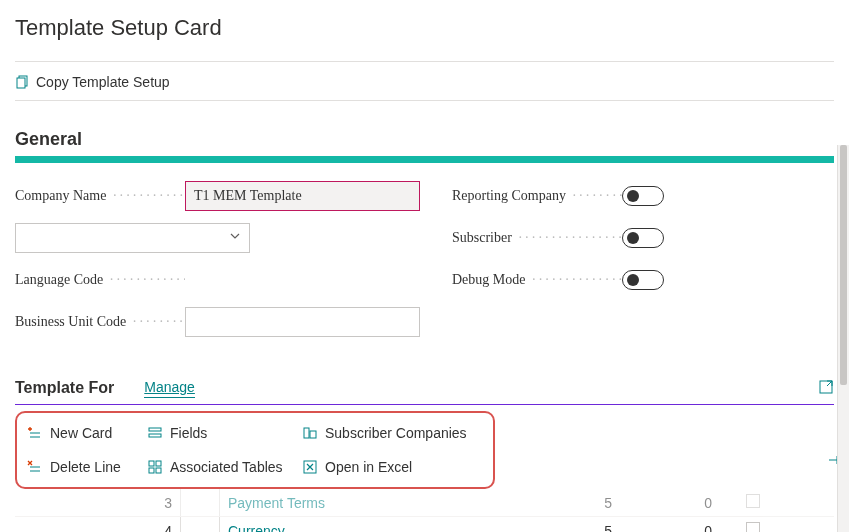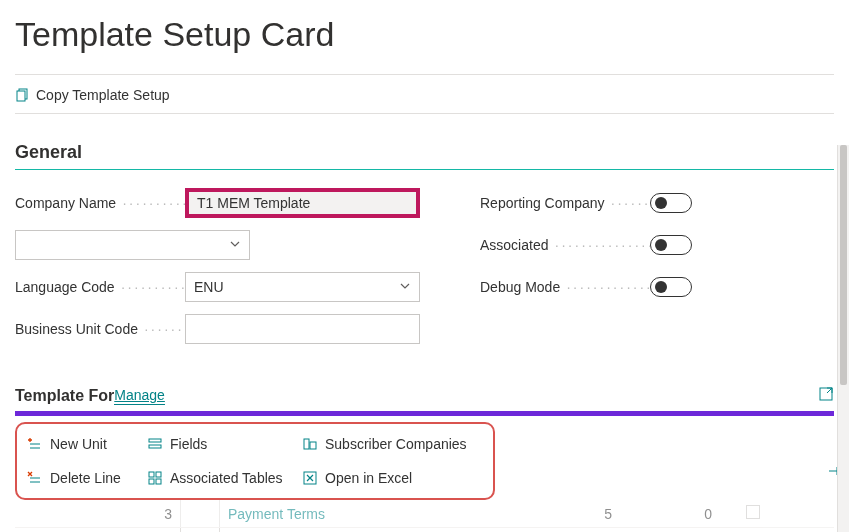--- a/index.html
+++ b/index.html
@@ -7,21 +7,21 @@
     margin: 0;
     padding: 0 15px;
     font-family: "Segoe UI", Arial, sans-serif;
     font-size: 14px;
     color: #333;
     background: #fff;
     width: 849px;
     overflow: hidden;
   }
   .page-title {
-    font-size: 34px;
+    font-size: 22px;
     font-weight: 300;
     color: #323130;
     margin: 15px 0 20px 0;
   }
   .hr { border: none; border-top: 1px solid #e1dfdd; margin: 0 0 8px 0; }
   .action-bar {
     display: flex;
     align-items: center;
     padding: 4px 0 10px 0;
   }
@@ -35,27 +35,28 @@
   }
   .icon { display: inline-flex; align-items: center; justify-content: center; }
   .icon svg { display:block; }
   .teal { color: #038387; }
 
   .section-title {
     font-size: 18px;
     font-weight: 600;
     color: #323130;
     padding: 20px 0 6px 0;
-    border-bottom: 1px solid #14b8a6;
+    border-bottom: 7px solid #14b8a6;
     margin-bottom: 18px;
   }
 
   .general-grid {
     display: flex;
-    gap: 60px;
+    gap: 32px;
+    font-family: Liberation Serif, serif;
   }
   .col { flex: 1 1 50%; }
   .field-row {
     display: flex;
     align-items: center;
     margin-bottom: 12px;
     height: 30px;
   }
   .field-label {
     width: 170px;
@@ -77,21 +78,21 @@
     border: 1px solid #c8c6c4;
     padding: 4px 8px;
     font-size: 14px;
     background: #fff;
     display:flex;
     align-items:center;
     justify-content: space-between;
   }
   .field-input.readonly {
     background: #f3f2f1;
-    border: 4px solid #be185d;
+    border: 1px solid #be185d;
   }
   .field-input span:first-child { color:#333; }
   .dropdown-caret {
     font-size: 12px;
     color: #605e5c;
   }
   .toggle {
     width: 42px;
     height: 20px;
     border: 1px solid #333;
@@ -111,23 +112,23 @@
     left: 4px;
   }
   .toggle-wrap {
     width: 235px;
     display:flex;
     align-items:center;
   }
 
   .template-for-header {
     display: flex;
-    align-items: center;
     padding: 30px 0 6px 0;
-    border-bottom: 5px solid #6d28d9;
+    border-bottom: 1px solid #6d28d9;
+    gap: 30px;
     position: relative;
   }
   .template-for-title {
     font-size: 16px;
     font-weight: 600;
     color: #323130;
   }
   .manage-link {
     color: #038387;
     font-size: 14px;
@@ -254,46 +255,38 @@
           <span></span>
           <span class="dropdown-caret">
             <svg width="12" height="12" viewBox="0 0 12 12">
                 <path d="M2 4 L6 8 L10 4" fill="none" stroke="#605e5c" stroke-width="1.2"></path>
               </svg>
           </span>
         </div>
       </div>
       <div class="field-row">
         <div class="field-label">Language Code</div>
-        <div class="field-input">
-          <span>ENU</span>
-          <span class="dropdown-caret">
-            <svg width="12" height="12" viewBox="0 0 12 12">
-                <path d="M2 4 L6 8 L10 4" fill="none" stroke="#605e5c" stroke-width="1.2"></path>
-              </svg>
-          </span>
-        </div>
       </div>
       <div class="field-row">
         <div class="field-label">Business Unit Code</div>
         <div class="field-input">
           <span></span>
         </div>
       </div>
     </div>
 
     <div class="col">
       <div class="field-row">
         <div class="field-label">Reporting Company</div>
         <div class="toggle-wrap">
           <div class="toggle"></div>
         </div>
       </div>
       <div class="field-row">
-        <div class="field-label">Associated</div>
+        <div class="field-label">Subscriber</div>
         <div class="toggle-wrap">
           <div class="toggle"></div>
         </div>
       </div>
       <div class="field-row">
         <div class="field-label">Debug Mode</div>
         <div class="toggle-wrap">
           <div class="toggle"></div>
         </div>
       </div>
@@ -313,21 +306,21 @@
 
   <div class="menu-panel">
     <div class="menu-box">
       <div class="menu-item">
         <span class="icon teal">
           <svg width="16" height="16" viewBox="0 0 16 16">
               <path d="M3 8 L13 8 M3 12 L13 12" stroke="#038387" stroke-width="1"></path>
               <path d="M3 2 L3 6 M1 4 L5 4" stroke="#d83b01" stroke-width="1.3"></path>
             </svg>
         </span>
-        <span>New Unit</span>
+        <span>New Card</span>
       </div>
       <div class="menu-item">
         <span class="icon teal">
           <svg width="16" height="16" viewBox="0 0 16 16">
               <rect x="2" y="3" width="12" height="3" fill="none" stroke="#038387"></rect>
               <rect x="2" y="9" width="12" height="3" fill="none" stroke="#038387"></rect>
             </svg>
         </span>
         <span>Fields</span>
       </div>

